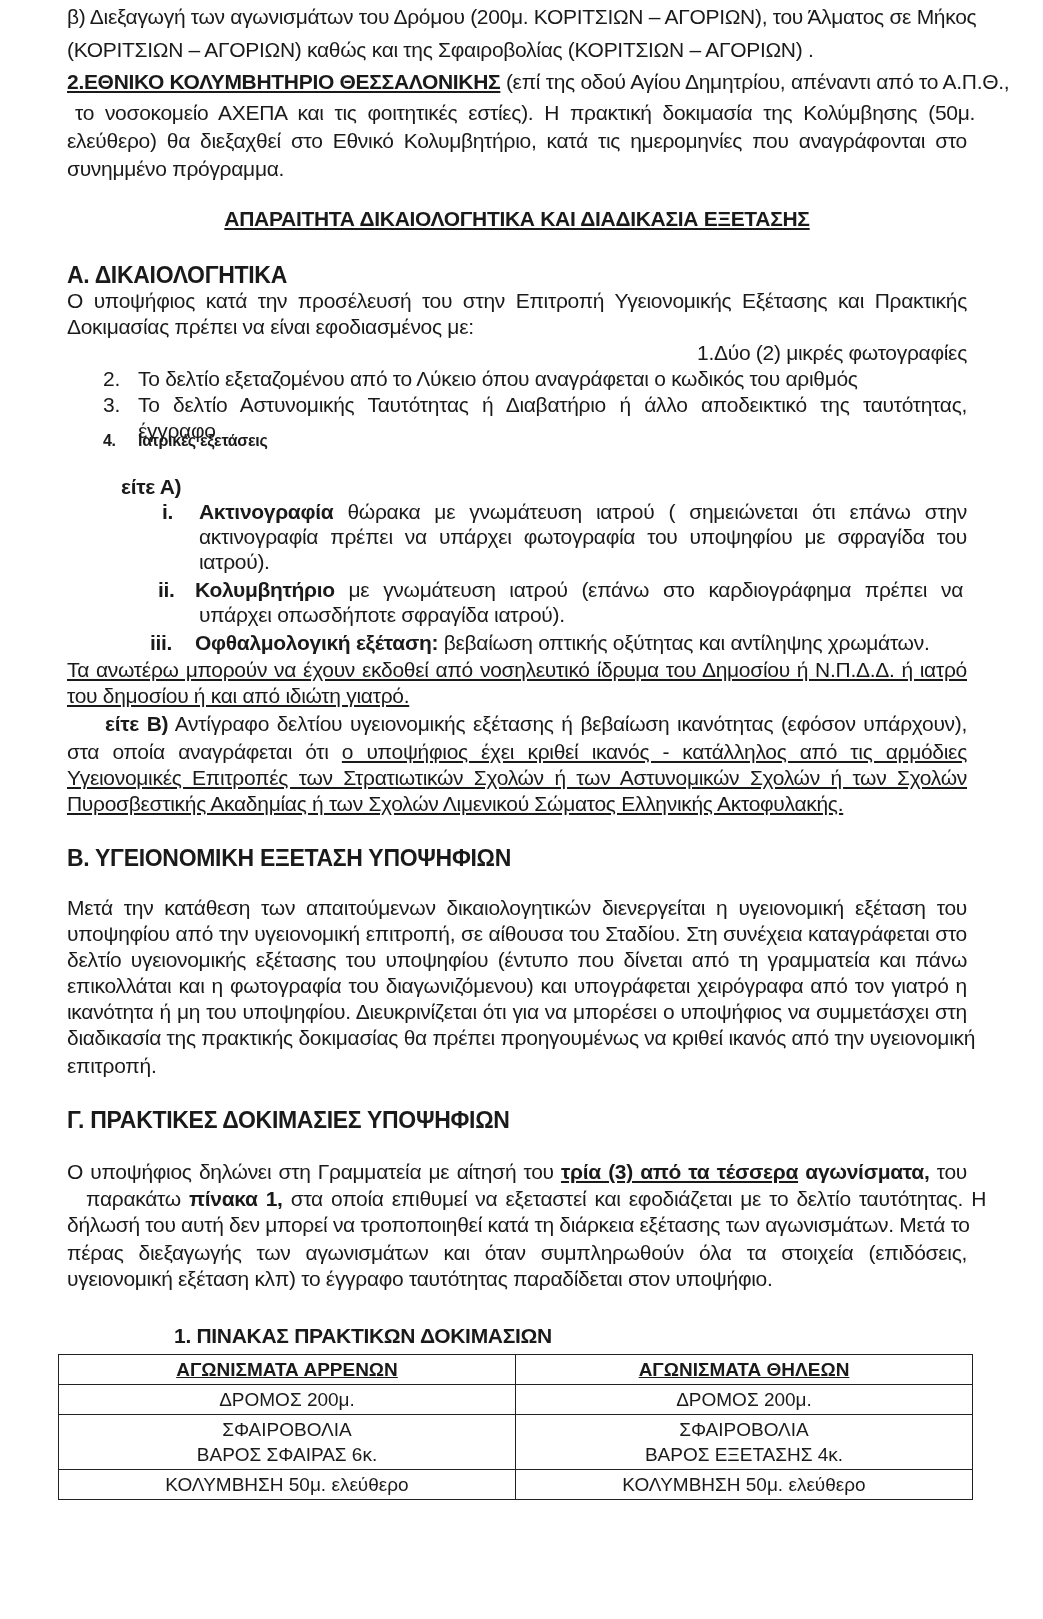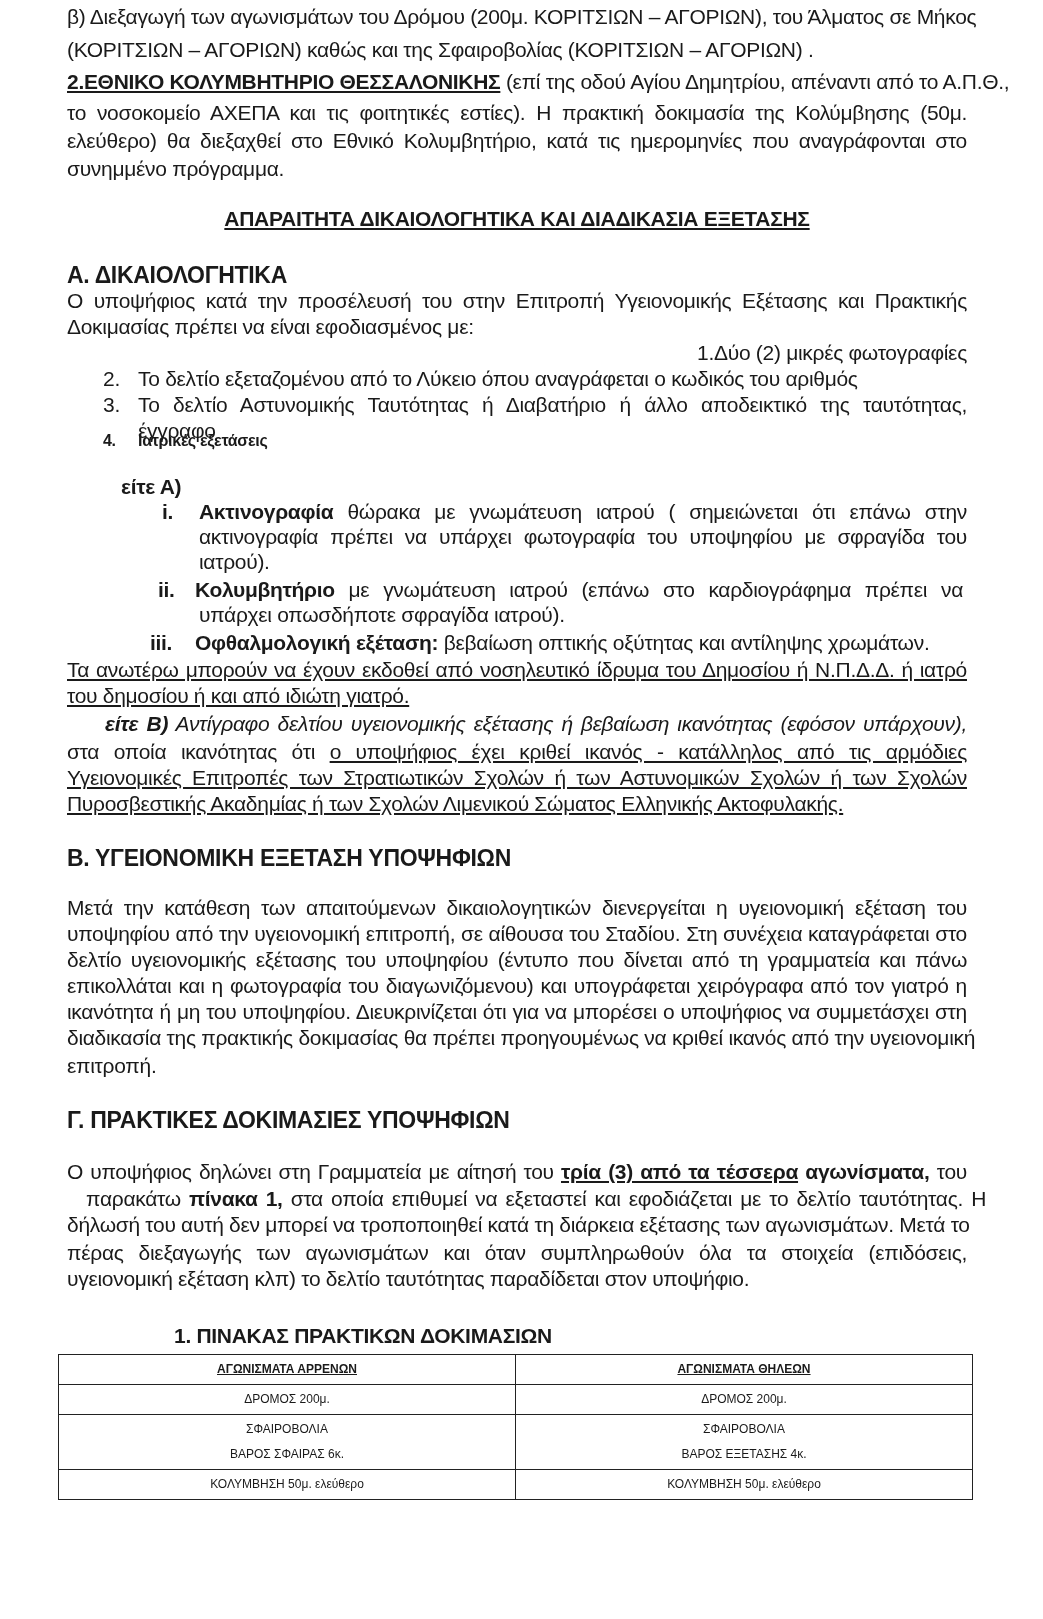--- a/index.html
+++ b/index.html
@@ -10,36 +10,36 @@
   }
   .page { position: absolute; left: 67px; top: 0; width: 900px; }
   .line { position: absolute; left: 0; width: 900px; font-size: 21px; line-height: 26px; white-space: nowrap; letter-spacing: -0.3px; }
   .just { text-align: justify; text-align-last: justify; }
   .u { text-decoration: underline; }
   .b { font-weight: bold; }
   .center { text-align: center; }
   .heading { font-size: 23px; font-weight: bold; }
   table.events {
     position: absolute; left: -9px; top: 1354px; width: 915px;
-    border-collapse: collapse; font-size: 12px;
+    border-collapse: collapse; font-size: 19px;
   }
   table.events td, table.events th {
     border: 1.5px solid #222; text-align: center; padding: 2px 4px; line-height: 25px; font-weight: normal;
   }
   table.events th { font-weight: bold; text-decoration: underline; }
 </style>
 </head>
 <body>
 
 <div class="page">
 
   <div class="line" style="top:4px;">β) Διεξαγωγή των αγωνισμάτων του Δρόμου (200μ. ΚΟΡΙΤΣΙΩΝ – ΑΓΟΡΙΩΝ), του Άλματος σε Μήκος</div>
   <div class="line" style="top:37px;">(ΚΟΡΙΤΣΙΩΝ – ΑΓΟΡΙΩΝ) καθώς και της Σφαιροβολίας (ΚΟΡΙΤΣΙΩΝ – ΑΓΟΡΙΩΝ) .</div>
   <div class="line just" style="top:69px;"><span class="b u">2.ΕΘΝΙΚΟ ΚΟΛΥΜΒΗΤΗΡΙΟ ΘΕΣΣΑΛΟΝΙΚΗΣ</span><span> (επί της οδού Αγίου Δημητρίου, απέναντι από το Α.Π.Θ.,</span></div>
-  <div class="line just" style="top:100px;">το νοσοκομείο ΑΧΕΠΑ και τις φοιτητικές εστίες). Η πρακτική δοκιμασία της Κολύμβησης (50μ.</div>
+  <div class="line just" style="top:100px;margin-left:8px;">το νοσοκομείο ΑΧΕΠΑ και τις φοιτητικές εστίες). Η πρακτική δοκιμασία της Κολύμβησης (50μ.</div>
   <div class="line just" style="top:128px;">ελεύθερο) θα διεξαχθεί στο Εθνικό Κολυμβητήριο, κατά τις ημερομηνίες που αναγράφονται στο</div>
   <div class="line" style="top:156px;">συνημμένο πρόγραμμα.</div>
 
   <div class="line center b u" style="top:206px;">ΑΠΑΡΑΙΤΗΤΑ ΔΙΚΑΙΟΛΟΓΗΤΙΚΑ ΚΑΙ ΔΙΑΔΙΚΑΣΙΑ ΕΞΕΤΑΣΗΣ</div>
 
   <div class="line heading" style="top:262px;">Α. ΔΙΚΑΙΟΛΟΓΗΤΙΚΑ</div>
   <div class="line just" style="top:288px;">Ο υποψήφιος κατά την προσέλευσή του στην Επιτροπή Υγειονομικής Εξέτασης και Πρακτικής</div>
   <div class="line" style="top:314px;">Δοκιμασίας πρέπει να είναι εφοδιασμένος με:</div>
 
   <div class="line" style="top:340px;text-align:right;"><span style="display:inline-block;width:35px;margin-left:36px;">1.</span><span>Δύο (2) μικρές φωτογραφίες</span></div>
@@ -55,40 +55,40 @@
   <div class="line" style="top:549px;left:132px;">ιατρού).</div>
 
   <div class="line" style="top:577px;"><span class="b" style="display:inline-block;width:37px;margin-left:91px;">ii.</span><span style="display:inline-block;width:768px;text-align:justify;text-align-last:justify;"><span class="b">Κολυμβητήριο</span><span> με γνωμάτευση ιατρού (επάνω στο καρδιογράφημα πρέπει να</span></span></div>
   <div class="line" style="top:602px;left:132px;">υπάρχει οπωσδήποτε σφραγίδα ιατρού).</div>
 
   <div class="line" style="top:630px;"><span class="b" style="display:inline-block;width:45px;margin-left:83px;">iii.</span><span class="b">Οφθαλμολογική εξέταση:</span><span> βεβαίωση οπτικής οξύτητας και αντίληψης χρωμάτων.</span></div>
 
   <div class="line just u" style="top:657px;">Τα ανωτέρω μπορούν να έχουν εκδοθεί από νοσηλευτικό ίδρυμα του Δημοσίου ή Ν.Π.Δ.Δ. ή ιατρό</div>
   <div class="line u" style="top:683px;">του δημοσίου ή και από ιδιώτη γιατρό.</div>
 
-  <div class="line just" style="top:711px;padding-left:38px;width:862px;font-style:italic;"><span class="b">είτε Β)</span><span> Αντίγραφο δελτίου υγειονομικής εξέτασης ή βεβαίωση ικανότητας (εφόσον υπάρχουν),</span></div>
-  <div class="line just" style="top:739px;"><span>στα οποία ικανότητας ότι </span><span class="u">ο υποψήφιος έχει κριθεί ικανός - κατάλληλος από τις αρμόδιες</span></div>
+  <div class="line just" style="top:711px;padding-left:38px;width:862px;"><span class="b">είτε Β)</span><span> Αντίγραφο δελτίου υγειονομικής εξέτασης ή βεβαίωση ικανότητας (εφόσον υπάρχουν),</span></div>
+  <div class="line just" style="top:739px;"><span>στα οποία αναγράφεται ότι </span><span class="u">ο υποψήφιος έχει κριθεί ικανός - κατάλληλος από τις αρμόδιες</span></div>
   <div class="line just u" style="top:765px;">Υγειονομικές Επιτροπές των Στρατιωτικών Σχολών ή των Αστυνομικών Σχολών ή των Σχολών</div>
   <div class="line u" style="top:791px;">Πυροσβεστικής Ακαδημίας ή των Σχολών Λιμενικού Σώματος Ελληνικής Ακτοφυλακής.</div>
 
   <div class="line heading" style="top:845px;">Β. ΥΓΕΙΟΝΟΜΙΚΗ ΕΞΕΤΑΣΗ ΥΠΟΨΗΦΙΩΝ</div>
   <div class="line just" style="top:895px;">Μετά την κατάθεση των απαιτούμενων δικαιολογητικών διενεργείται η υγειονομική εξέταση του</div>
   <div class="line just" style="top:921px;">υποψηφίου από την υγειονομική επιτροπή, σε αίθουσα του Σταδίου. Στη συνέχεια καταγράφεται στο</div>
   <div class="line just" style="top:947px;">δελτίο υγειονομικής εξέτασης του υποψηφίου (έντυπο που δίνεται από τη γραμματεία και πάνω</div>
   <div class="line just" style="top:973px;">επικολλάται και η φωτογραφία του διαγωνιζόμενου) και υπογράφεται χειρόγραφα από τον γιατρό η</div>
   <div class="line just" style="top:999px;">ικανότητα ή μη του υποψηφίου. Διευκρινίζεται ότι για να μπορέσει ο υποψήφιος να συμμετάσχει στη</div>
   <div class="line just" style="top:1025px;">διαδικασία της πρακτικής δοκιμασίας θα πρέπει προηγουμένως να κριθεί ικανός από την υγειονομική</div>
   <div class="line" style="top:1053px;">επιτροπή.</div>
 
   <div class="line heading" style="top:1107px;">Γ. ΠΡΑΚΤΙΚΕΣ ΔΟΚΙΜΑΣΙΕΣ ΥΠΟΨΗΦΙΩΝ</div>
   <div class="line just" style="top:1159px;"><span>Ο υποψήφιος δηλώνει στη Γραμματεία με αίτησή του </span><span class="b u">τρία (3) από τα τέσσερα</span><span class="b"> αγωνίσματα,</span><span> του</span></div>
   <div class="line just" style="top:1186px;margin-left:19px;"><span>παρακάτω </span><span class="b">πίνακα 1,</span><span> στα οποία επιθυμεί να εξεταστεί και εφοδιάζεται με το δελτίο ταυτότητας. Η</span></div>
   <div class="line just" style="top:1212px;">δήλωσή του αυτή δεν μπορεί να τροποποιηθεί κατά τη διάρκεια εξέτασης των αγωνισμάτων. Μετά το</div>
   <div class="line just" style="top:1240px;">πέρας διεξαγωγής των αγωνισμάτων και όταν συμπληρωθούν όλα τα στοιχεία (επιδόσεις,</div>
-  <div class="line" style="top:1266px;">υγειονομική εξέταση κλπ) το δελτίο ταυτότητας παραδίδεται στον υποψήφιο.</div>
+  <div class="line" style="top:1266px;">υγειονομική εξέταση κλπ) το έγγραφο ταυτότητας παραδίδεται στον υποψήφιο.</div>
 
   <div class="line" style="top:1323px;left:107px;font-weight:bold;">1.   ΠΙΝΑΚΑΣ ΠΡΑΚΤΙΚΩΝ ΔΟΚΙΜΑΣΙΩΝ</div>
 
   <table class="events">
     <thead>
       <tr>
         <th>ΑΓΩΝΙΣΜΑΤΑ ΑΡΡΕΝΩΝ</th>
         <th>ΑΓΩΝΙΣΜΑΤΑ ΘΗΛΕΩΝ</th>
       </tr>
     </thead>

